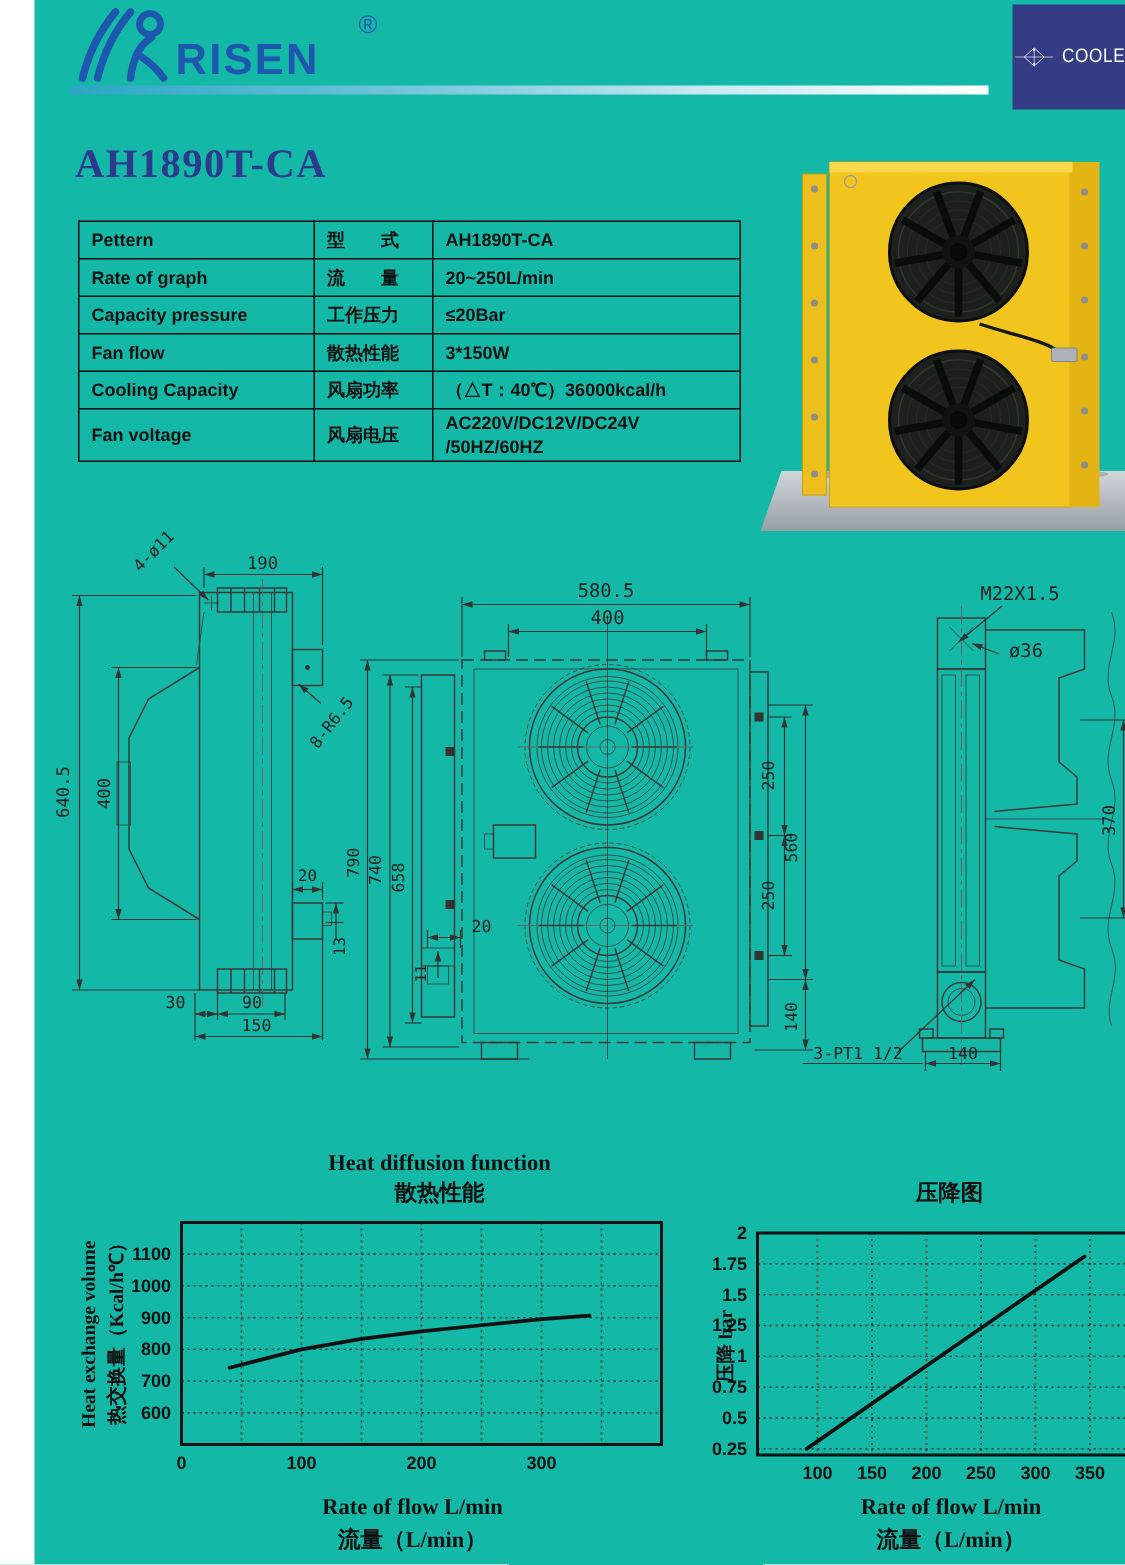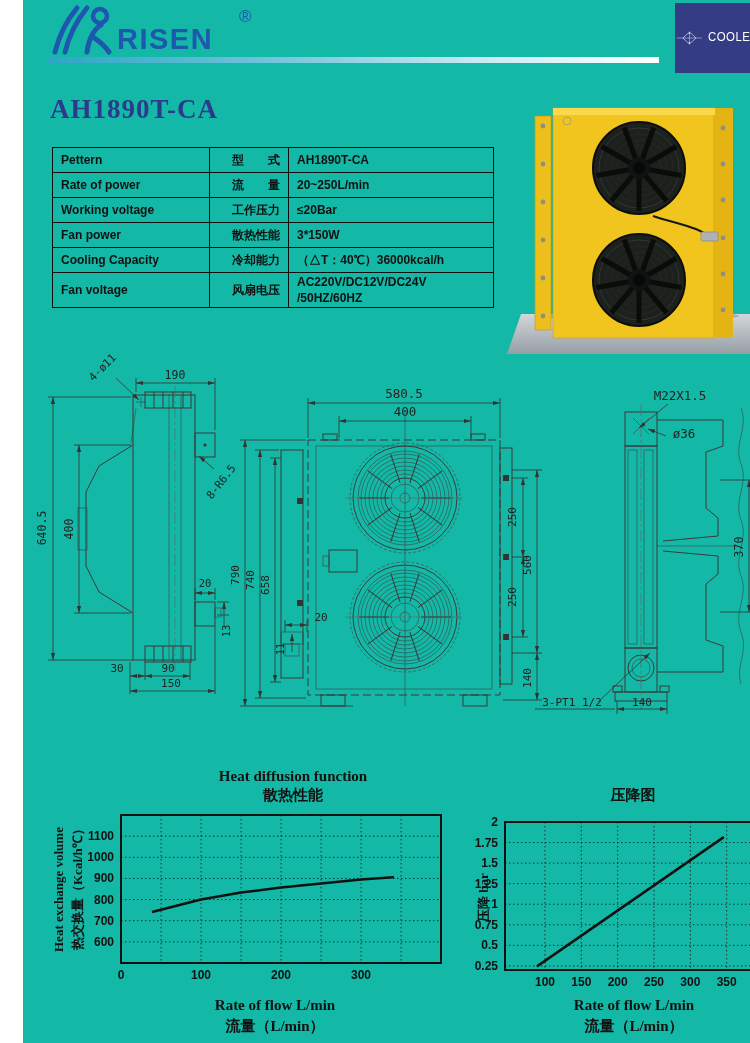--- a/index.html
+++ b/index.html
@@ -9,21 +9,21 @@
   
   .rule{height:6px;background:linear-gradient(to right,#2ba6c4 0%,#6ec3da 35%,#c9e9f3 70%,#ffffff 100%);}
   .badge{background:#343c84;display:flex;flex-direction:row;align-items:center;justify-content:flex-start;}
   .badge-label{color:#fff;font-size:13px;letter-spacing:.5px;transform:scaleX(.88);font-weight:400;margin-top:-3px;}
   
   .page-title{font-family:"Liberation Serif",serif;font-weight:bold;font-size:27px;color:#2b3a8c;letter-spacing:1px;}
   
   table.spec{border-collapse:collapse;table-layout:fixed;}
   table.spec td{border:1.7px solid #0d0d0d;font-weight:bold;font-size:12px;padding:1px 8px;vertical-align:middle;height:22px;}
   td.c-en{width:140px;}
-  td.c-cn{width:62px;font-size:14px;text-align:right;}
+  td.c-cn{width:62px;font-size:14px;}
   td.c-val{width:188px;white-space:pre-line;line-height:1.35;}
   
   .obj{stroke:#3a3a3a;stroke-width:1;fill:none;}
   .thin{stroke-width:.55;}
   .dim line,.dim path{stroke:#333;stroke-width:.8;fill:none;}
   .cl{stroke:#666;stroke-width:.7;stroke-dasharray:12 3 3 3;fill:none;}
   .dimtxt{font-family:"DejaVu Sans Mono",monospace;fill:#222;stroke:none;text-anchor:middle;}
   
   .ch-title{font-family:"Liberation Serif",serif;font-weight:bold;font-size:15px;text-align:center;}
   .ch-title-cn{font-family:"Liberation Serif",serif;font-weight:bold;font-size:15px;text-align:center;}
@@ -64,37 +64,37 @@
   <div class="abs page-title" style="left:27px;top:94px">AH1890T-CA</div>
 
   <table class="spec abs" style="left:29px;top:147px">
     <tbody>
         <tr>
           <td class="c-en">Pettern</td>
           <td class="c-cn">型　　式</td>
           <td class="c-val">AH1890T-CA</td>
         </tr>
         <tr>
-          <td class="c-en">Rate of power</td>
+          <td class="c-en">Rate of graph</td>
           <td class="c-cn">流　　量</td>
           <td class="c-val">20~250L/min</td>
         </tr>
         <tr>
-          <td class="c-en">Working voltage</td>
+          <td class="c-en">Capacity pressure</td>
           <td class="c-cn">工作压力</td>
           <td class="c-val">≤20Bar</td>
         </tr>
         <tr>
-          <td class="c-en">Fan power</td>
+          <td class="c-en">Fan flow</td>
           <td class="c-cn">散热性能</td>
           <td class="c-val">3*150W</td>
         </tr>
         <tr>
           <td class="c-en">Cooling Capacity</td>
-          <td class="c-cn">冷却能力</td>
+          <td class="c-cn">风扇功率</td>
           <td class="c-val">（△T：40℃）36000kcal/h</td>
         </tr>
         <tr>
           <td class="c-en">Fan voltage</td>
           <td class="c-cn">风扇电压</td>
           <td class="c-val">AC220V/DC12V/DC24V
 /50HZ/60HZ</td>
         </tr>
       </tbody>
   </table>

